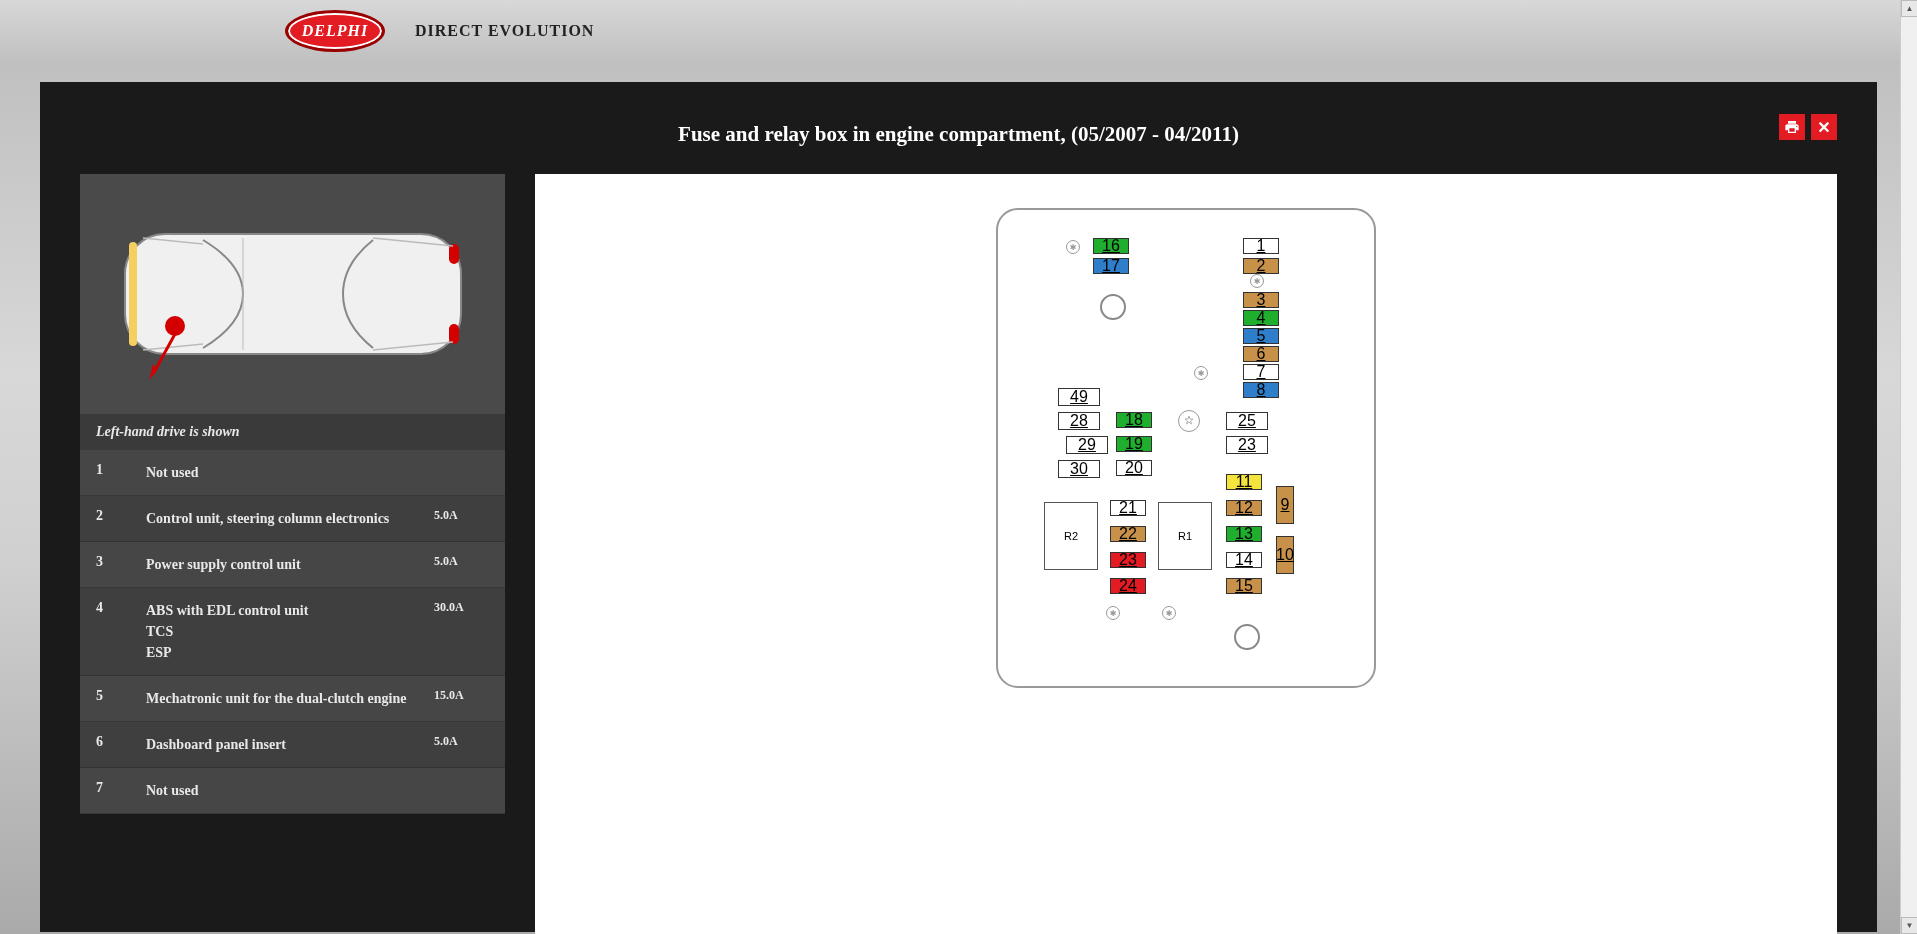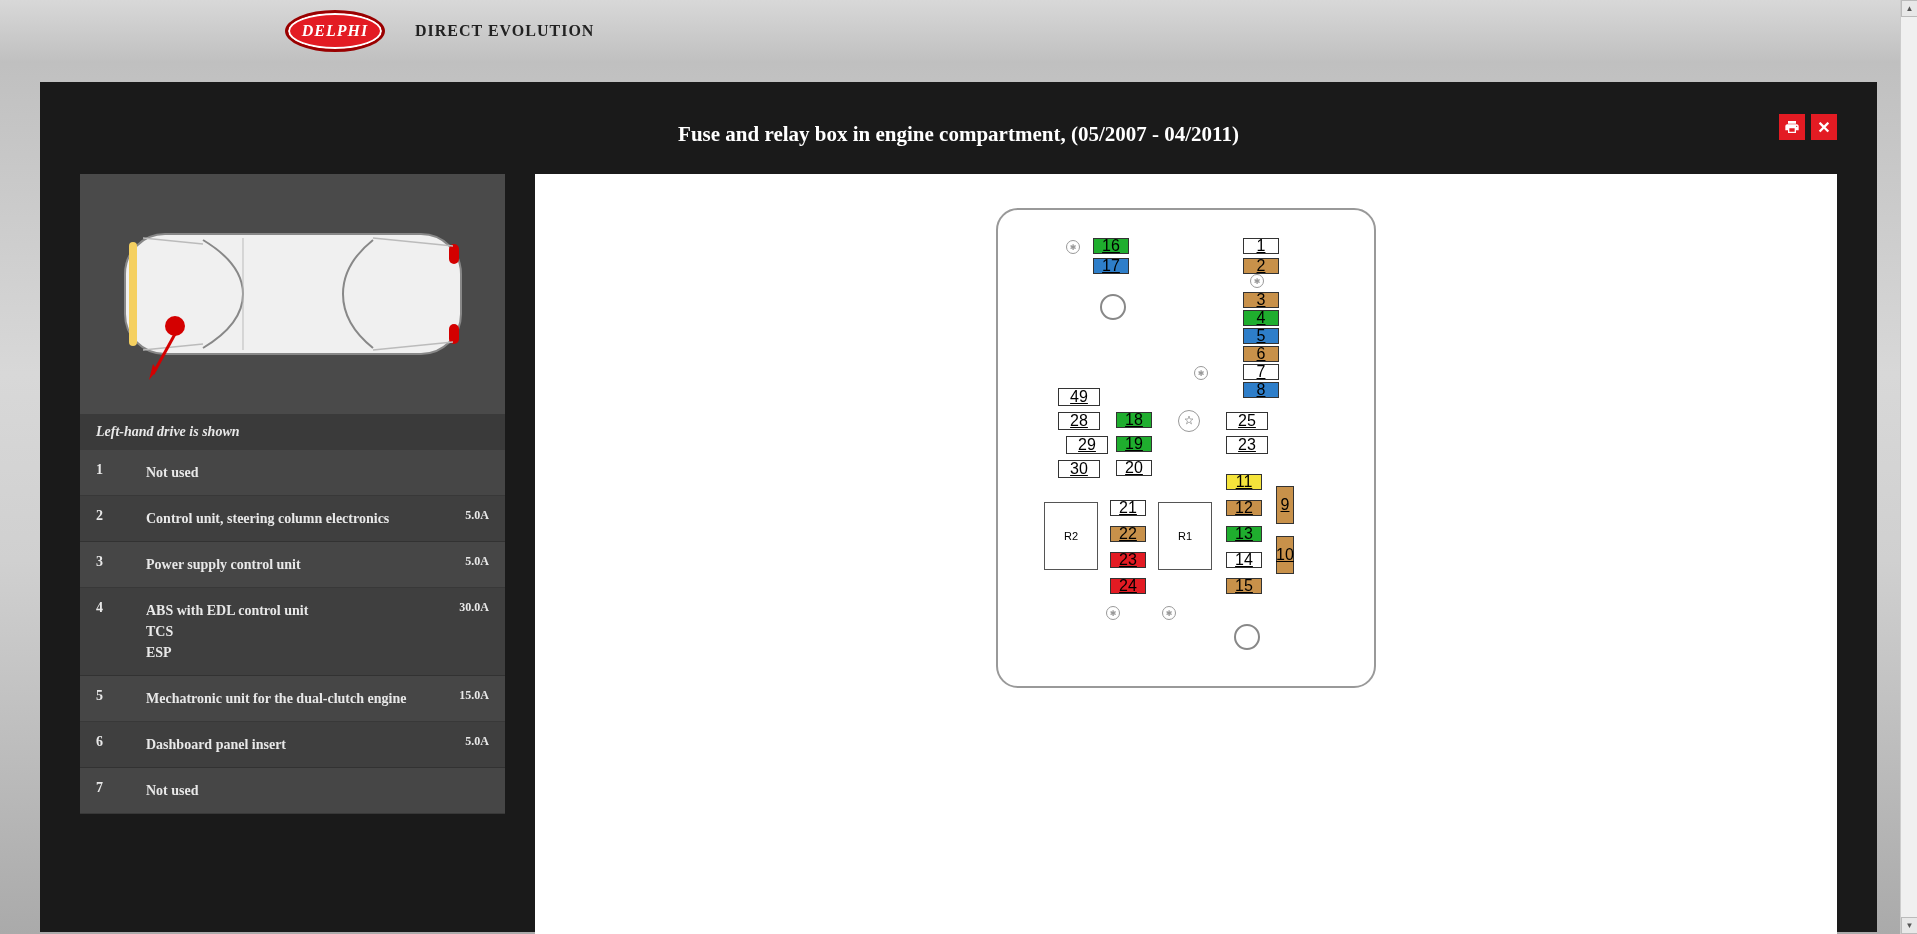--- a/index.html
+++ b/index.html
@@ -50,21 +50,21 @@
 .content { display:flex; gap:30px; margin-top:20px; height: 760px; }
 .left { width: 425px; display:flex; flex-direction:column; }
 .car-panel { background:#4a4a4a; height:240px; display:flex; align-items:center; justify-content:center; position:relative; }
 .car-svg { width: 360px; height: 180px; }
 .note-row { background:#3a3a3a; color:#e8e8e8; font-style:italic; font-size:14px; padding:10px 16px; font-weight:bold;}
 .fuse-row { display:flex; align-items:flex-start; padding:12px 16px; color:#e8e8e8; font-size:14px; font-weight:bold; border-bottom:1px solid rgba(0,0,0,0.2);}
 .fuse-row:nth-child(odd){ background:#464646; }
 .fuse-row:nth-child(even){ background:#3f3f3f; }
 .fuse-row .num { width: 50px; }
 .fuse-row .desc { flex:1; line-height:1.5; }
-.fuse-row .amp { width:55px; text-align:right; font-size:12px; }
+.fuse-row .amp { width:55px; text-align:left; font-size:12px; }
 .fuse-list { flex:1; overflow:hidden; }
 .right {
   flex:1; background:#fff; padding:24px;
   display:flex; align-items:flex-start; justify-content:center;
 }
 .diagram-box {
   width: 380px; height: 480px;
   border: 2px solid #999;
   border-radius: 22px;
   position: relative;

